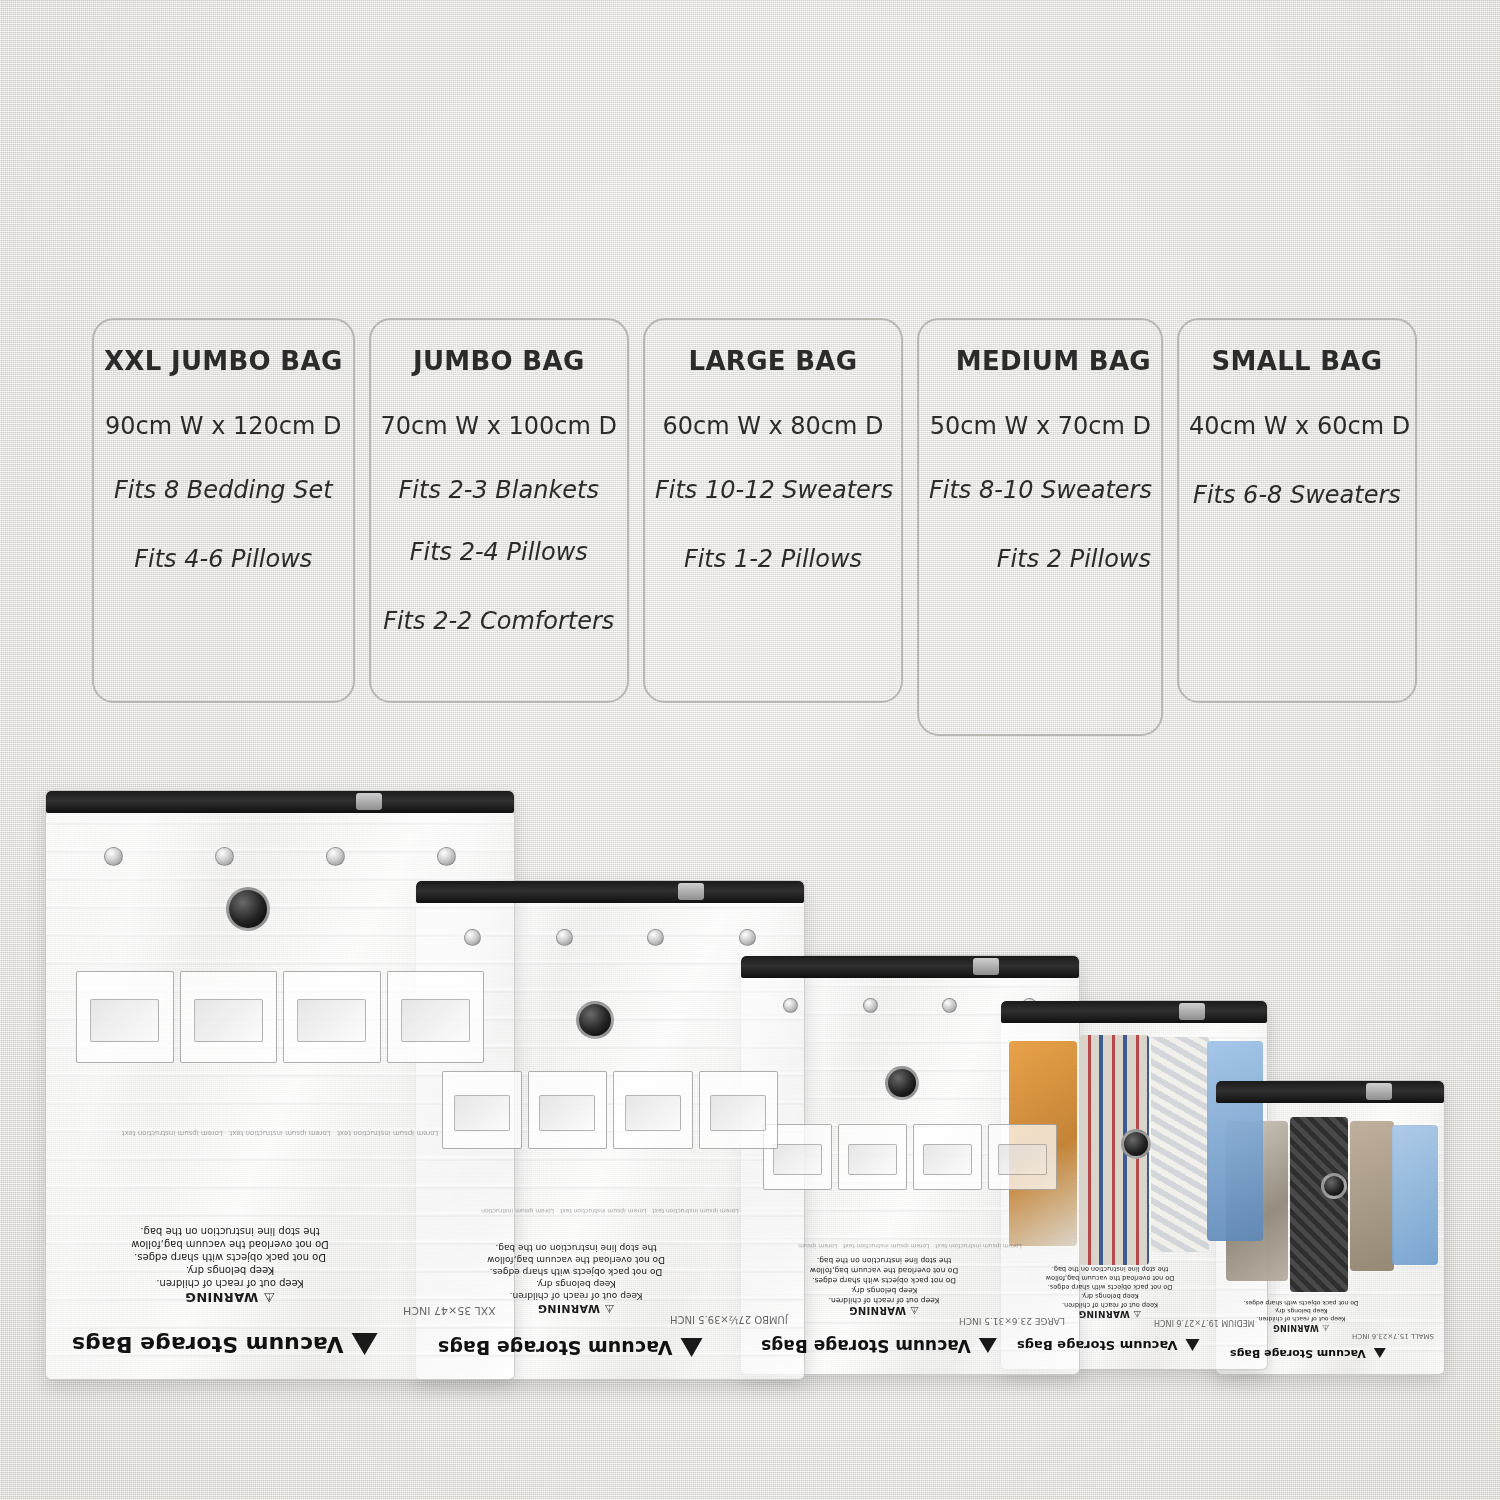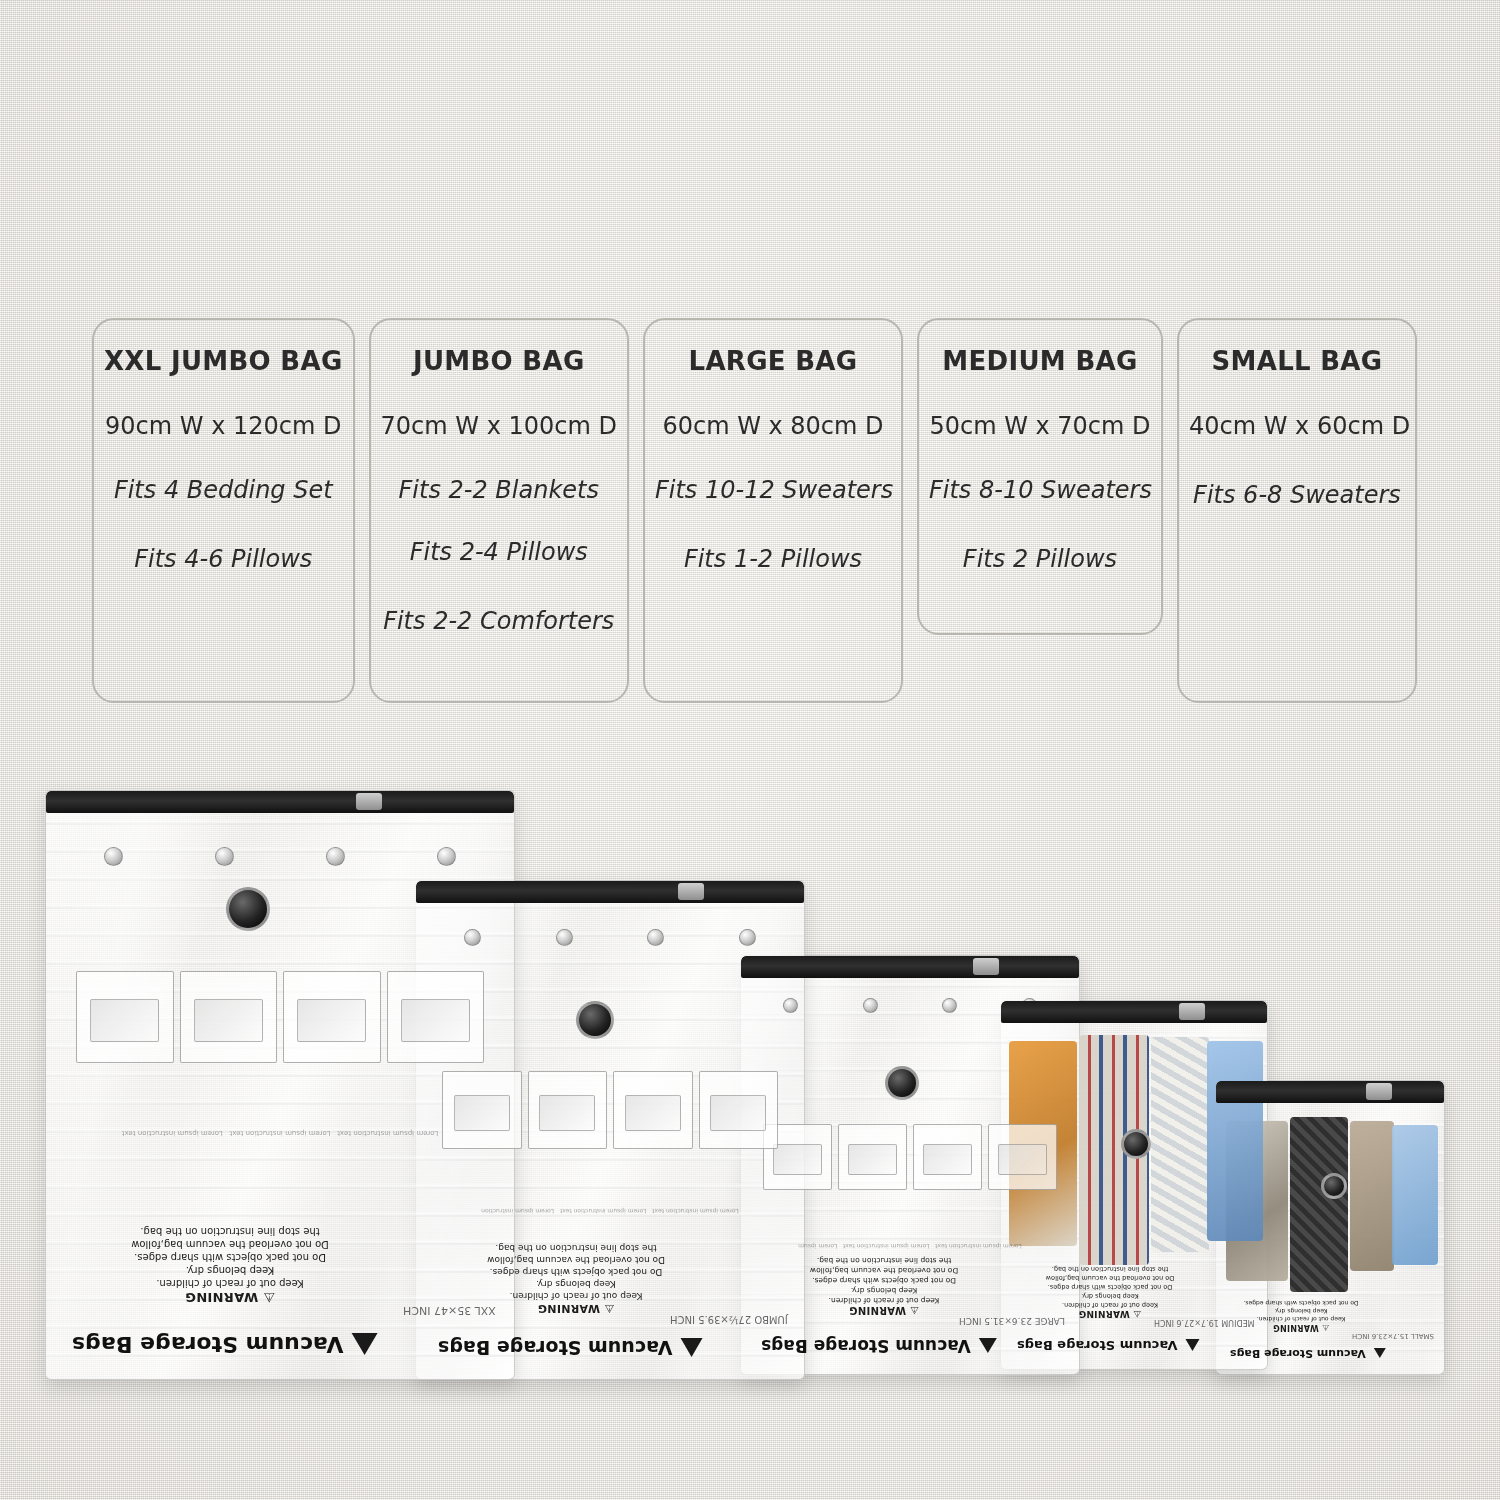--- a/index.html
+++ b/index.html
@@ -84,21 +84,21 @@
     color: #2b2b2b;
     margin-bottom: 34px;
     white-space: nowrap;
   }
   .card .card-fit:last-child { margin-bottom: 0; margin-top: 41px; }
 
   
   .card.c0 { width: 272px; height: 385px; }
   .card.c1 { width: 262px; height: 385px; }
   .card.c2 { width: 260px; height: 385px; }
-  .card.c3 { width: 246px; height: 317px; }
+  .card.c3 { width: 246px; height: 418px; text-align: right; }
   .card.c4 { width: 240px; height: 385px; }
 
   
   #photo {
     position: absolute;
     left: 0;
     top: 760px;
     width: 1500px;
     height: 740px;
   }
@@ -249,28 +249,28 @@
 <body>
 
 <div id="page">
 
 
   <div id="cards">
 
     <div class="card c0">
       <div class="card-title">XXL JUMBO BAG</div>
       <div class="card-dims">90cm W x 120cm D</div>
-      <div class="card-fit">Fits 4 Bedding Set</div>
+      <div class="card-fit">Fits 8 Bedding Set</div>
       <div class="card-fit">Fits 4-6 Pillows</div>
     </div>
 
     <div class="card c1">
       <div class="card-title">JUMBO BAG</div>
       <div class="card-dims">70cm W x 100cm D</div>
-      <div class="card-fit">Fits 2-2 Blankets</div>
+      <div class="card-fit">Fits 2-3 Blankets</div>
       <div class="card-fit">Fits 2-4 Pillows</div>
       <div class="card-fit">Fits 2-2 Comforters</div>
     </div>
 
     <div class="card c2">
       <div class="card-title">LARGE BAG</div>
       <div class="card-dims">60cm W x 80cm D</div>
       <div class="card-fit">Fits 10-12 Sweaters</div>
       <div class="card-fit">Fits 1-2 Pillows</div>
     </div>

